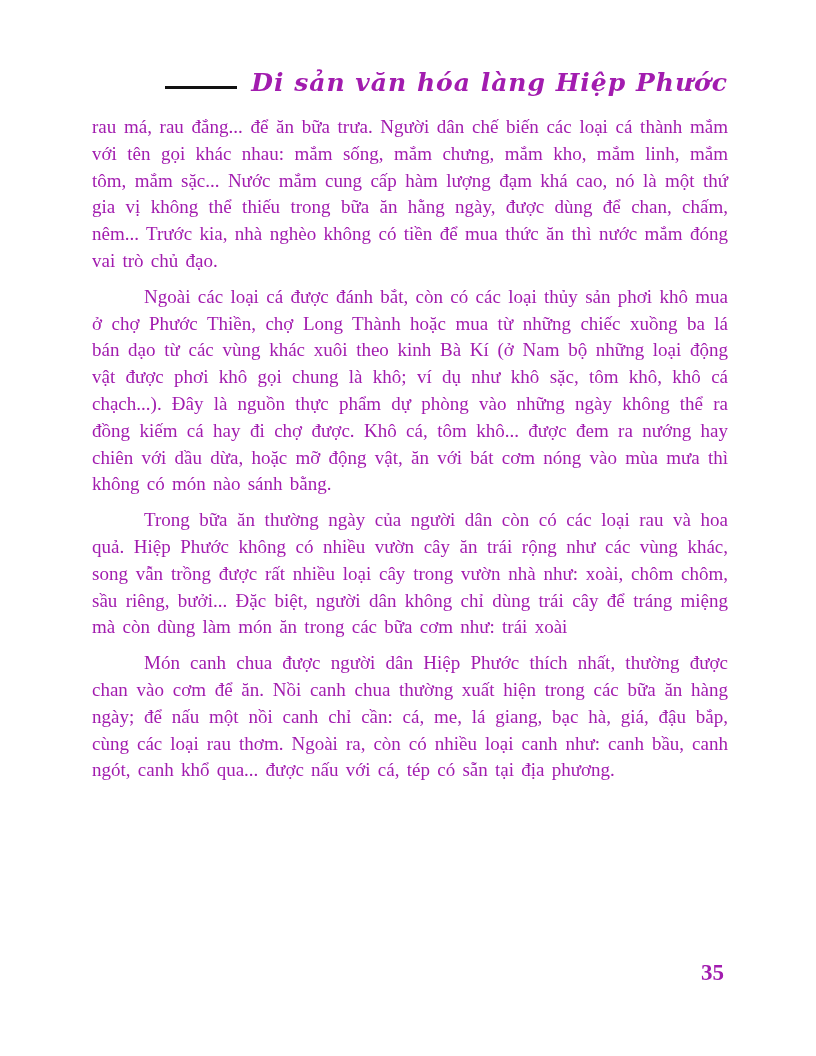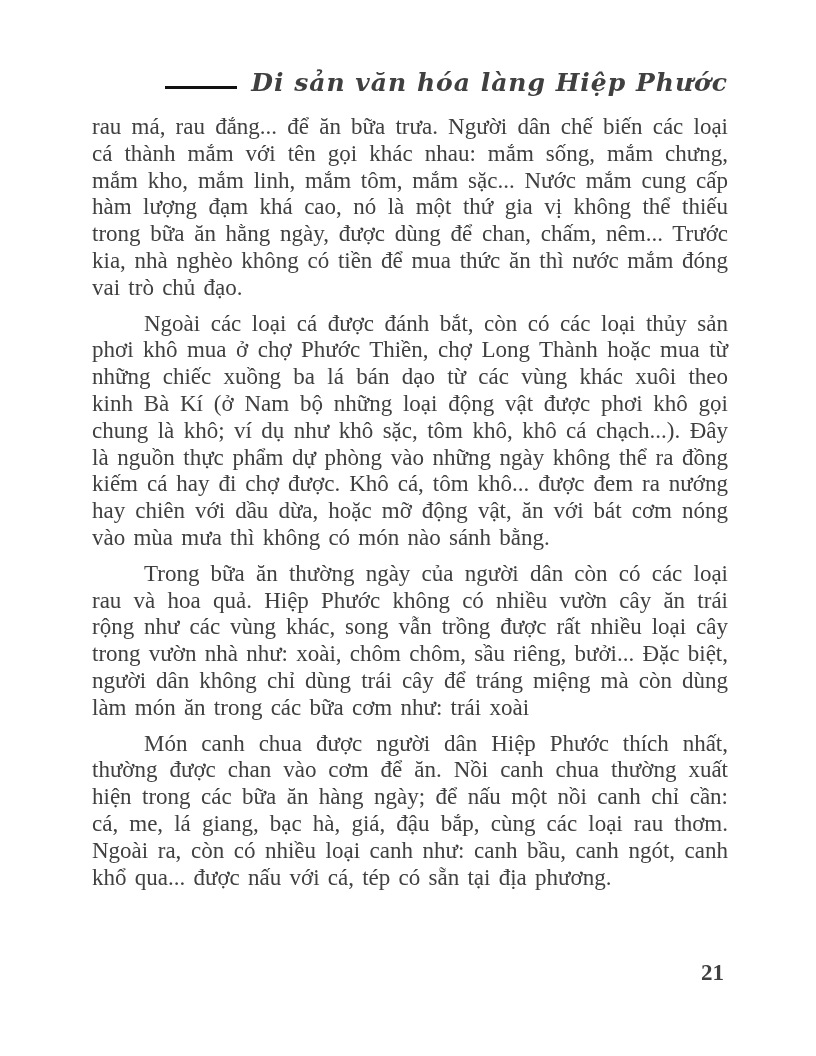--- a/index.html
+++ b/index.html
@@ -1,21 +1,21 @@
 <!DOCTYPE html>
 <html><head>
 <meta charset="utf-8">
 <style>
   html, body { margin: 0; padding: 0; }
   .page {
     position: relative;
     width: 816px;
     height: 1056px;
     background: #ffffff;
-    color: #404040;
+    color: #a21caf;
     font-family: "Liberation Serif", serif;
     overflow: hidden;
     box-sizing: border-box;
   }
   .running-header {
     position: absolute;
     top: 68px;
     right: 88px;
     display: flex;
     align-items: center;
@@ -36,21 +36,21 @@
     white-space: nowrap;
   }
   .page-body {
     position: absolute;
     top: 114px;
     left: 92px;
     width: 636px;
   }
   .page-body p {
     margin: 0 0 9px 0;
-    font-size: 23px;
+    font-size: 19px;
     line-height: 26.8px;
     text-align: justify;
     text-indent: 52px;
     word-spacing: 2.5px;
   }
   .page-body p.no-indent { text-indent: 0; }
   .page-number {
     position: absolute;
     top: 960px;
     right: 92px;
@@ -68,15 +68,15 @@
     <span class="header-title">Di sản văn hóa làng Hiệp Phước</span>
   </div>
 
   <div class="page-body">
     <p class="no-indent">rau má, rau đắng... để ăn bữa trưa. Người dân chế biến các loại cá thành mắm với tên gọi khác nhau: mắm sống, mắm chưng, mắm kho, mắm linh, mắm tôm, mắm sặc... Nước mắm cung cấp hàm lượng đạm khá cao, nó là một thứ gia vị không thể thiếu trong bữa ăn hằng ngày, được dùng để chan, chấm, nêm... Trước kia, nhà nghèo không có tiền để mua thức ăn thì nước mắm đóng vai trò chủ đạo.</p>
     <p>Ngoài các loại cá được đánh bắt, còn có các loại thủy sản phơi khô mua ở chợ Phước Thiền, chợ Long Thành hoặc mua từ những chiếc xuồng ba lá bán dạo từ các vùng khác xuôi theo kinh Bà Kí (ở Nam bộ những loại động vật được phơi khô gọi chung là khô; ví dụ như khô sặc, tôm khô, khô cá chạch...). Đây là nguồn thực phẩm dự phòng vào những ngày không thể ra đồng kiếm cá hay đi chợ được. Khô cá, tôm khô... được đem ra nướng hay chiên với dầu dừa, hoặc mỡ động vật, ăn với bát cơm nóng vào mùa mưa thì không có món nào sánh bằng.</p>
     <p>Trong bữa ăn thường ngày của người dân còn có các loại rau và hoa quả. Hiệp Phước không có nhiều vườn cây ăn trái rộng như các vùng khác, song vẫn trồng được rất nhiều loại cây trong vườn nhà như: xoài, chôm chôm, sầu riêng, bưởi... Đặc biệt, người dân không chỉ dùng trái cây để tráng miệng mà còn dùng làm món ăn trong các bữa cơm như: trái xoài</p>
     <p>Món canh chua được người dân Hiệp Phước thích nhất, thường được chan vào cơm để ăn. Nồi canh chua thường xuất hiện trong các bữa ăn hàng ngày; để nấu một nồi canh chỉ cần: cá, me, lá giang, bạc hà, giá, đậu bắp, cùng các loại rau thơm. Ngoài ra, còn có nhiều loại canh như: canh bầu, canh ngót, canh khổ qua... được nấu với cá, tép có sẵn tại địa phương.</p>
   </div>
 
-  <div class="page-number">21</div>
+  <div class="page-number">35</div>
 
 </div>
 
 </body></html>

